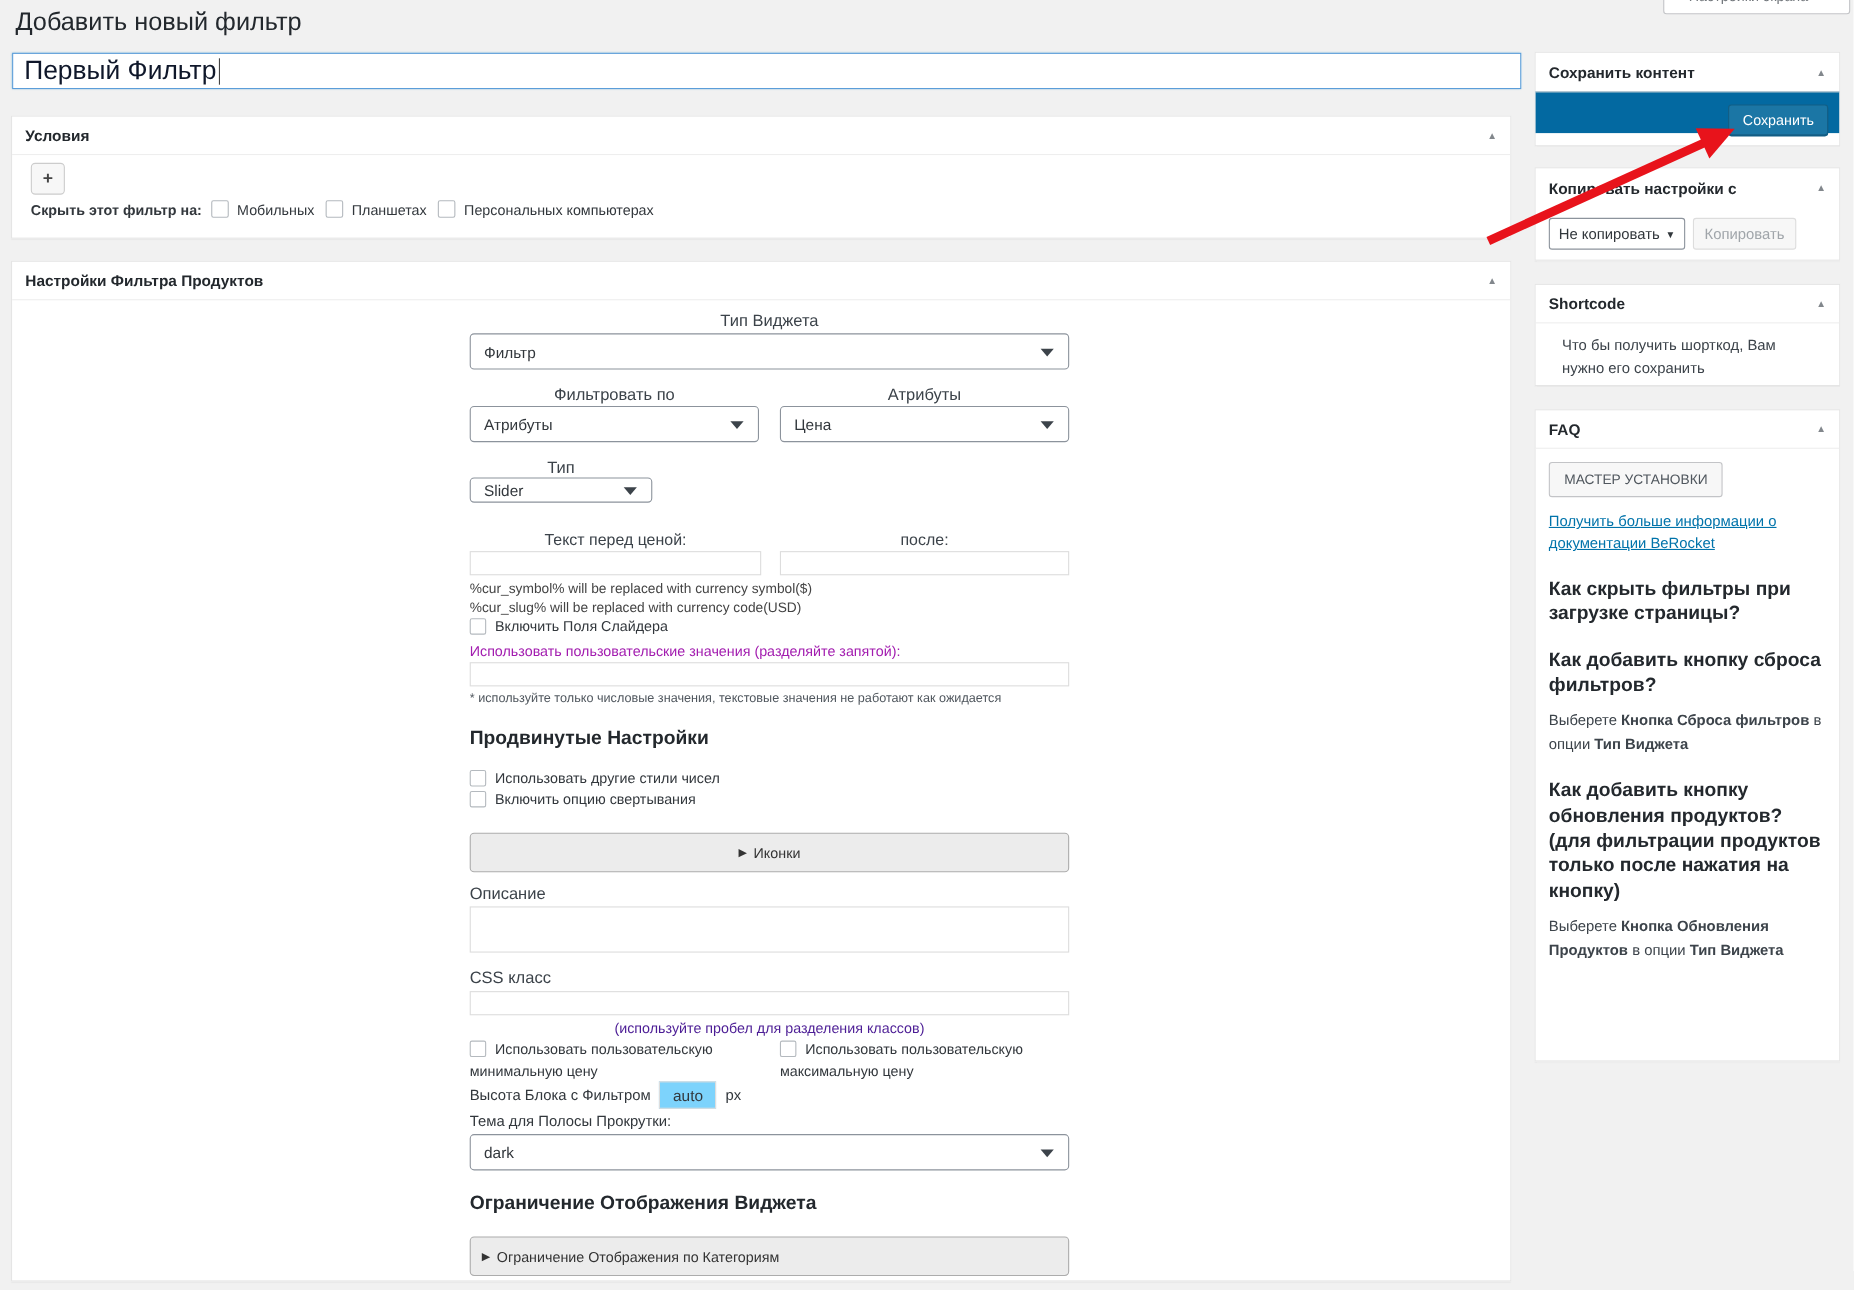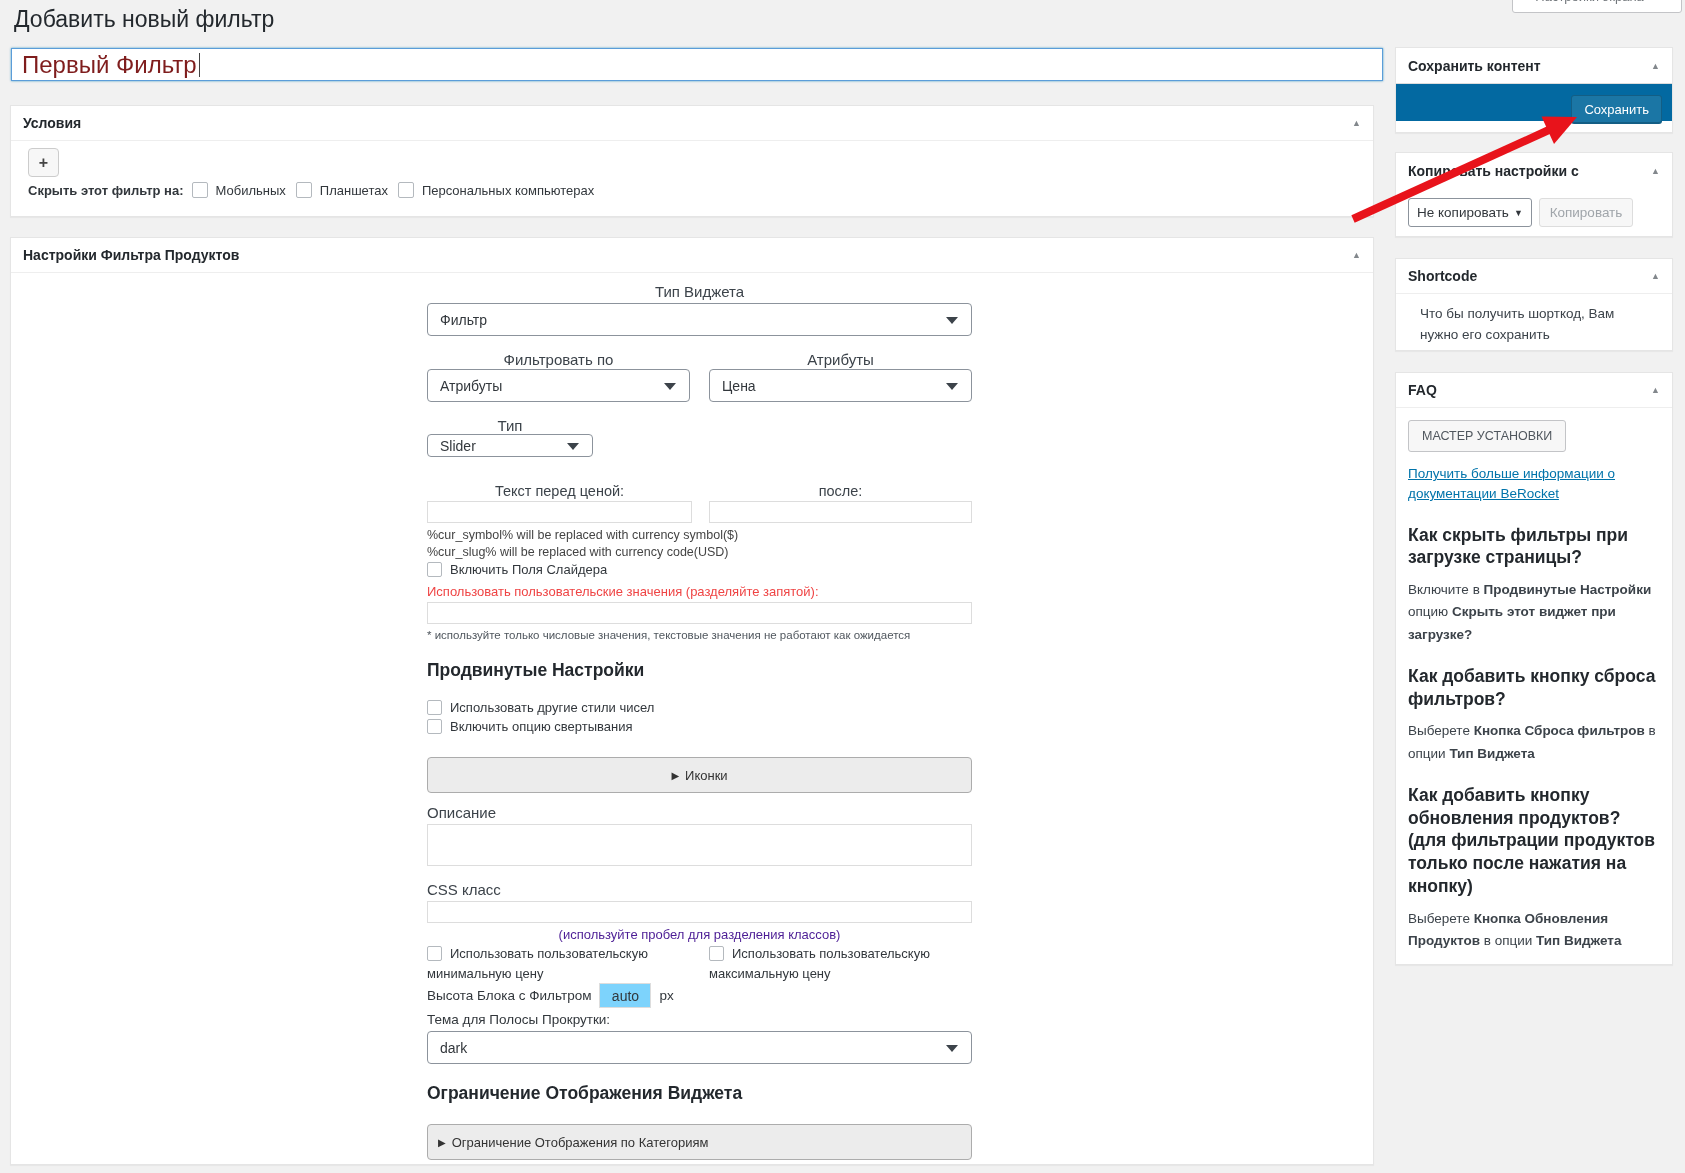--- a/index.html
+++ b/index.html
@@ -18,21 +18,21 @@
     background:#fff; border:1px solid #c3c4c7; border-radius:0 0 3px 3px;
     display:flex; align-items:center; justify-content:center; gap:6px;
     font-size:13px; color:#72777c;
   }
 
   
   .title-input {
     position:absolute; left:11px; top:48px; width:1372px; height:33px;
     background:#fff; border:1px solid #5b9dd9; box-shadow:0 0 2px rgba(30,140,190,.8);
     display:flex; align-items:center; padding-left:10px;
-    font-size:24px; color:#7f1d1d;
+    font-size:24px; color:#0f172a;
   }
   .caret { display:inline-block; width:1px; height:24px; background:#444; margin-left:2px; }
 
   .panel {
     position:absolute; background:#fff; border:1px solid #e5e5e5;
     box-shadow:0 1px 1px rgba(0,0,0,.04);
   }
   .panel-h {
     height:35px; display:flex; align-items:center; justify-content:space-between;
     padding:0 12px; border-bottom:1px solid #eee;
@@ -204,21 +204,21 @@
     <input class="tinput" style="left: 698px; top: 263px; width: 263px;">
 
     <div class="note" style="left:416px;top:290px;">%cur_symbol% will be replaced with currency symbol($)</div>
     <div class="note" style="left:416px;top:307px;">%cur_slug% will be replaced with currency code(USD)</div>
 
     <label class="cbrow" style="left:416px;top:324px;">
       <input type="checkbox" style="width: 15px; height: 15px;">
       <span>Включить Поля Слайдера</span>
     </label>
 
-    <div class="abs" style="left:416px;top:346px;font-size:13px;color:#ef4444;">Использовать пользовательские значения (разделяйте запятой):</div>
+    <div class="abs" style="left:416px;top:346px;font-size:13px;color:#a21caf;">Использовать пользовательские значения (разделяйте запятой):</div>
     <input class="tinput" style="left: 416px; top: 364px; width: 545px;">
     <div class="small-note" style="left:416px;top:391px;">* используйте только числовые значения, текстовые значения не работают как ожидается</div>
 
     <div class="h3" style="left:416px;top:422px;">Продвинутые Настройки</div>
 
     <label class="cbrow" style="left:416px;top:462px;">
       <input type="checkbox" style="width: 15px; height: 15px;">
       <span>Использовать другие стили чисел</span>
     </label>
     <label class="cbrow" style="left:416px;top:481px;">
@@ -300,21 +300,20 @@
   <div class="panel side-panel" style="top:372px;height:593px;">
     <div class="panel-h">
       <span class="ttl">FAQ</span>
       <span class="tri-up">▲</span>
     </div>
     <div class="faq-body">
       <span class="btn-wizard">МАСТЕР УСТАНОВКИ</span>
       <a class="doc-link">Получить больше информации о документации BeRocket</a>
 
       <div class="faq-q">Как скрыть фильтры при загрузке страницы?</div>
-      <p class="faq-p"><span>Включите в </span><strong>Продвинутые Настройки</strong><span> опцию </span><strong>Скрыть этот виджет при загрузке?</strong></p>
 
       <div class="faq-q">Как добавить кнопку сброса фильтров?</div>
       <p class="faq-p"><span>Выберете </span><strong>Кнопка Сброса фильтров</strong><span> в опции </span><strong>Тип Виджета</strong></p>
 
       <div class="faq-q">Как добавить кнопку обновления продуктов? (для фильтрации продуктов только после нажатия на кнопку)</div>
       <p class="faq-p"><span>Выберете </span><strong>Кнопка Обновления Продуктов</strong><span> в опции </span><strong>Тип Виджета</strong></p>
     </div>
   </div>
 
   <svg class="arrow-svg" width="1685" height="1173" viewBox="0 0 1685 1173">

